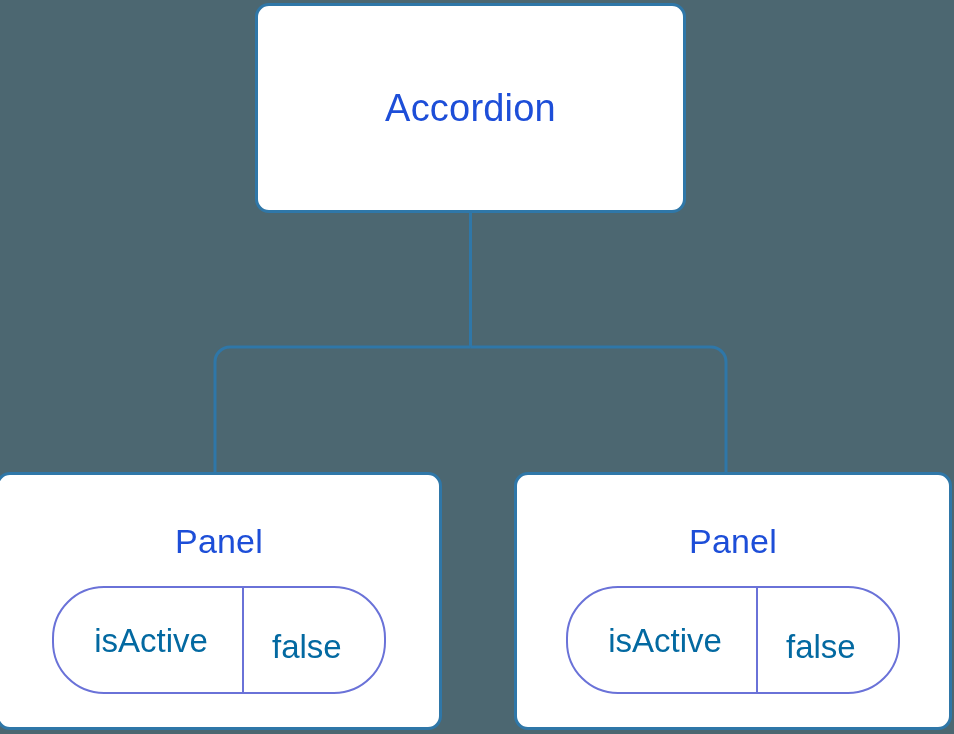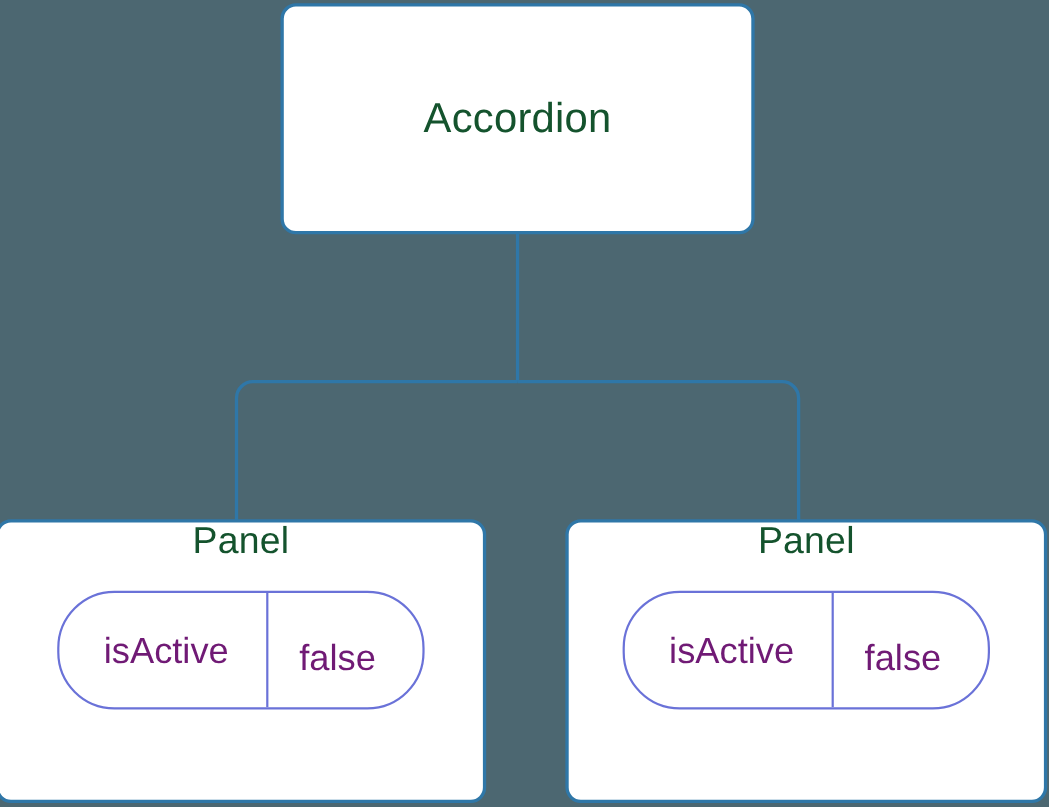--- a/index.html
+++ b/index.html
@@ -49,47 +49,48 @@
     width: 446px;
     height: 258px;
   }
   .node-right {
     left: 514px;
     top: 472px;
     width: 438px;
     height: 258px;
   }
   .node-title {
-    color: #14532d;
+    color: #1d4ed8;
     font-size: 34px;
     line-height: 1;
     letter-spacing: 0.2px;
     white-space: nowrap;
   }
   .node-root .node-title {
     font-size: 38px;
   }
   .child-title {
+    margin-top: 49px;
   }
   .pill {
     margin-top: 28px;
     height: 104px;
     display: flex;
     align-items: stretch;
     border: 2px solid #6a72d8;
     border-radius: 52px;
     background: #ffffff;
     overflow: hidden;
   }
   .pill-key,
   .pill-val {
     display: flex;
     align-items: center;
     justify-content: center;
-    color: #701a75;
+    color: #0369a1;
     font-size: 33px;
     line-height: 1;
     white-space: nowrap;
   }
   .pill-key {
     padding: 0 34px 0 40px;
     border-right: 2px solid #6a72d8;
   }
   .pill-val {
     padding: 0 42px 0 28px;

